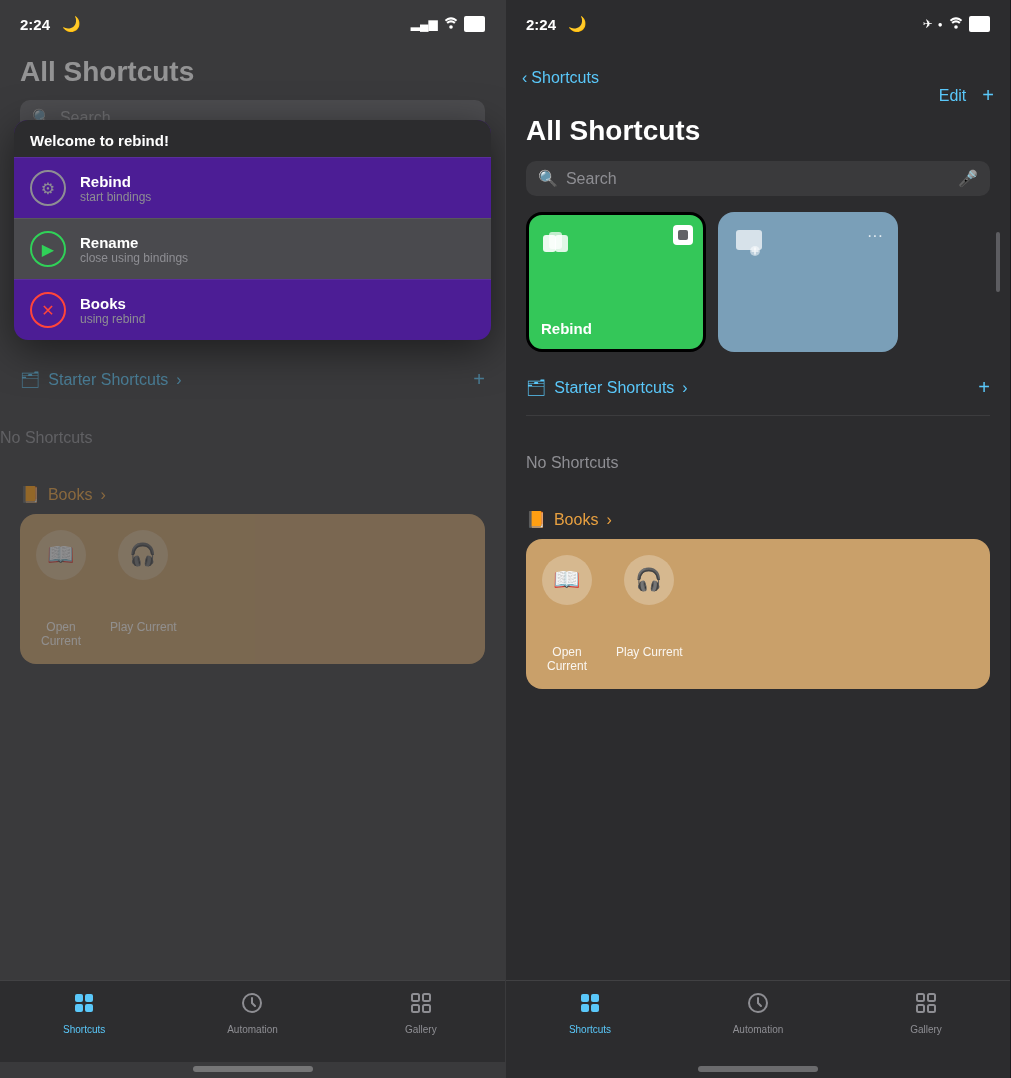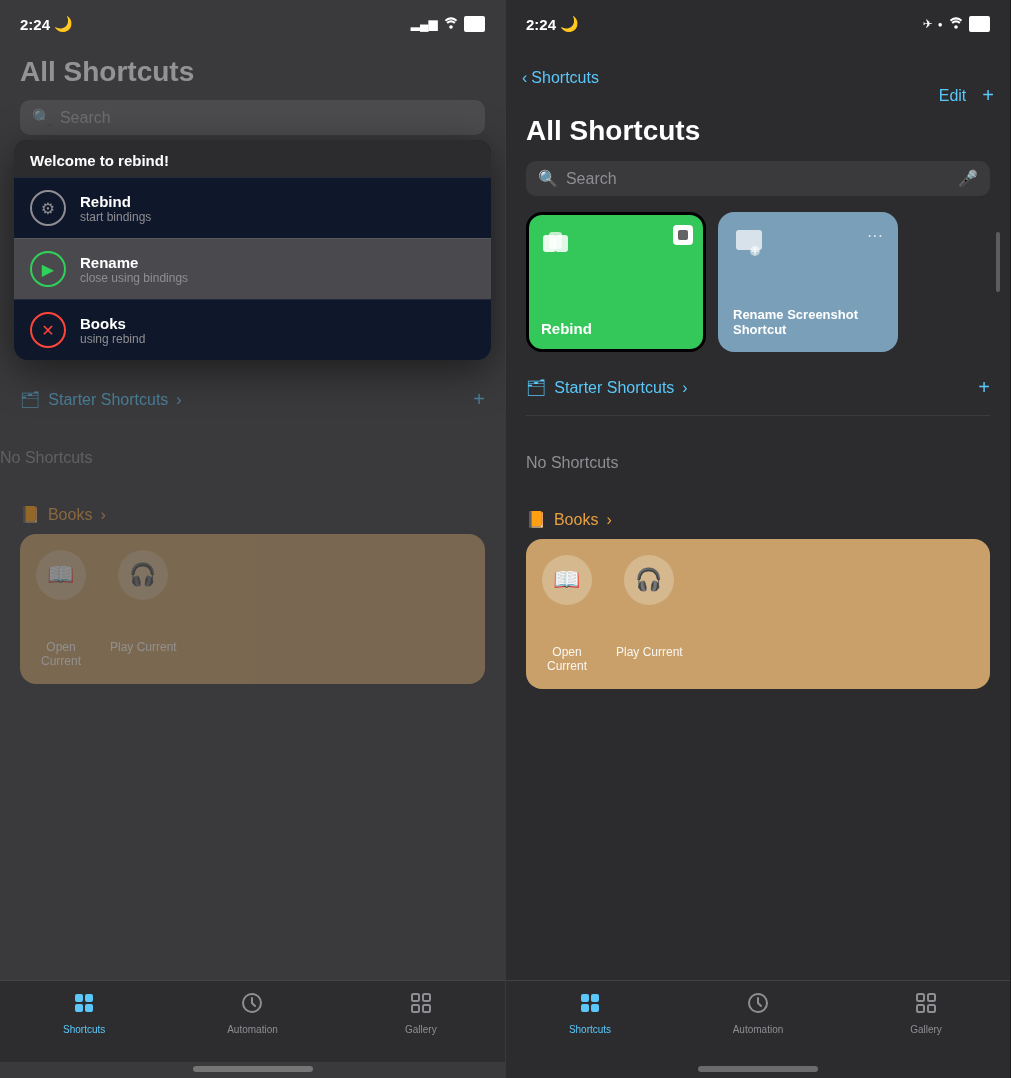--- a/index.html
+++ b/index.html
@@ -31,21 +31,21 @@
       padding: 10px 20px 6px;
       height: 44px;
       flex-shrink: 0;
     }
     .status-time {
       font-size: 15px;
       font-weight: 600;
       color: #fff;
       display: flex;
       align-items: center;
-      gap: 4px;
+      gap: 12px;
     }
     .status-icons {
       display: flex;
       align-items: center;
       gap: 5px;
     }
     .status-icons span {
       color: #fff;
       font-size: 12px;
     }
@@ -226,22 +226,22 @@
       left: 0;
       right: 0;
       bottom: 0;
       z-index: 10;
       display: flex;
       flex-direction: column;
     }
 
     
     .rebind-menu {
-      margin: 52px 14px 0;
-      background: #0f172a;
+      margin: 32px 14px 0;
+      background: #4c1d95;
       border-radius: 14px;
       overflow: hidden;
       box-shadow: 0 10px 40px rgba(0,0,0,0.5);
     }
     .rebind-menu-header {
       background: #2c2c2e;
       padding: 12px 16px 8px;
     }
     .rebind-menu-title {
       color: #fff;
@@ -631,23 +631,20 @@
         <div style="display:flex; justify-content:space-between; align-items:flex-start;">
           <span style="font-size:28px;">
             <svg width="32" height="32" viewBox="0 0 32 32" fill="none">
               <rect x="3" y="3" width="26" height="20" rx="3" fill="rgba(255,255,255,0.7)"></rect>
               <circle cx="22" cy="24" r="5" fill="rgba(255,255,255,0.5)"></circle>
               <path d="M19 24h6M22 21v6" stroke="rgba(255,255,255,0.8)" stroke-width="1.5" stroke-linecap="round"></path>
             </svg>
           </span>
           <span style="color:rgba(255,255,255,0.8); font-size:16px;">···</span>
         </div>
-        <div style="margin-top: auto;">
-          <div class="card-label" style="font-size:13px;">Rename Screenshot Shortcut</div>
-        </div>
       </div>
 
       <div style="position:absolute; right:-10px; top:20px; width:4px; height:60px; background:#8e8e93; border-radius:2px; opacity:0.5;"></div>
     </div>
 
     <div class="folder-row" style="padding: 8px 0;">
       <div class="folder-label">
         <span>🗂</span>
         <span>Starter Shortcuts</span>
         <span> ›</span>

